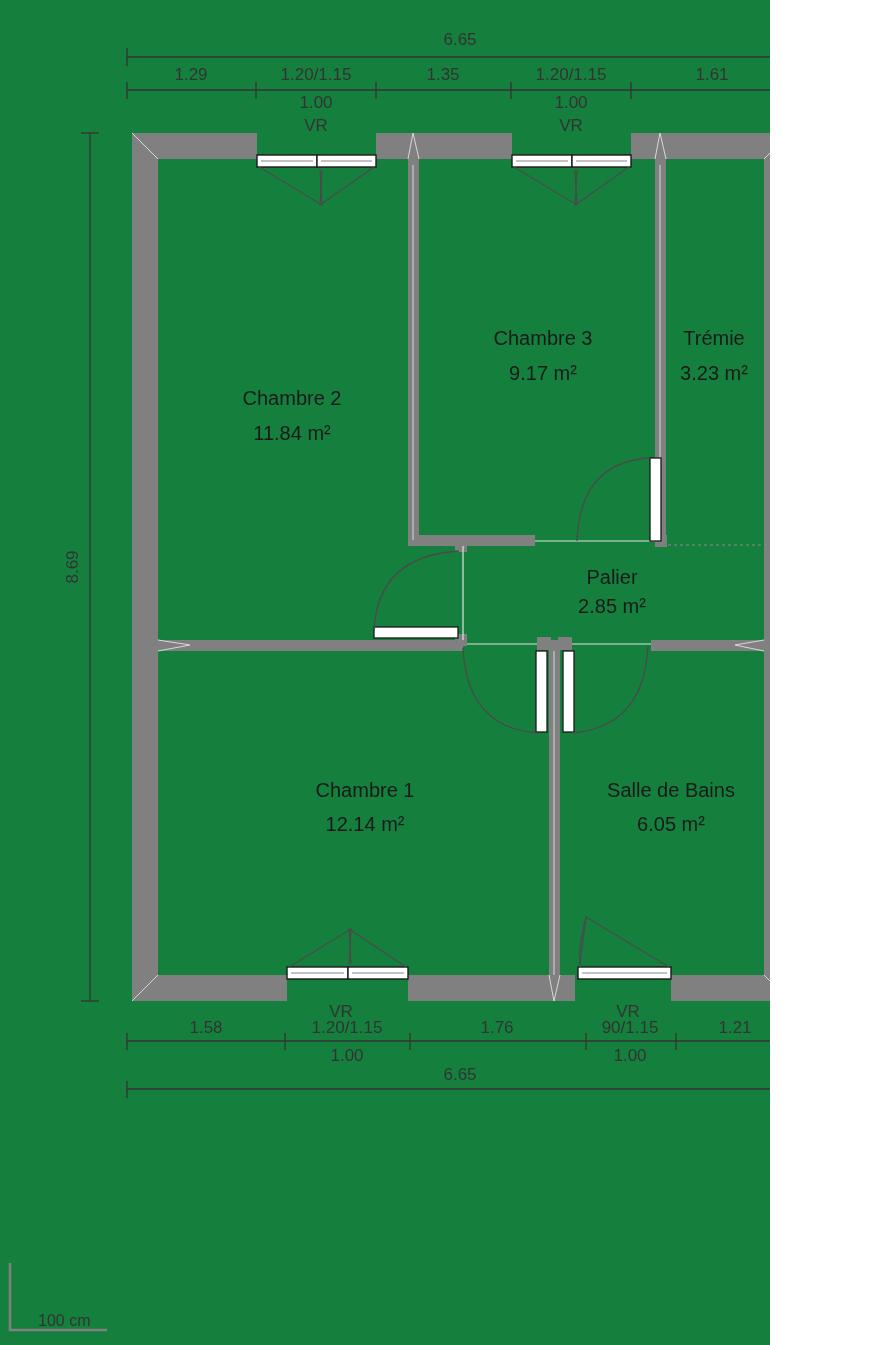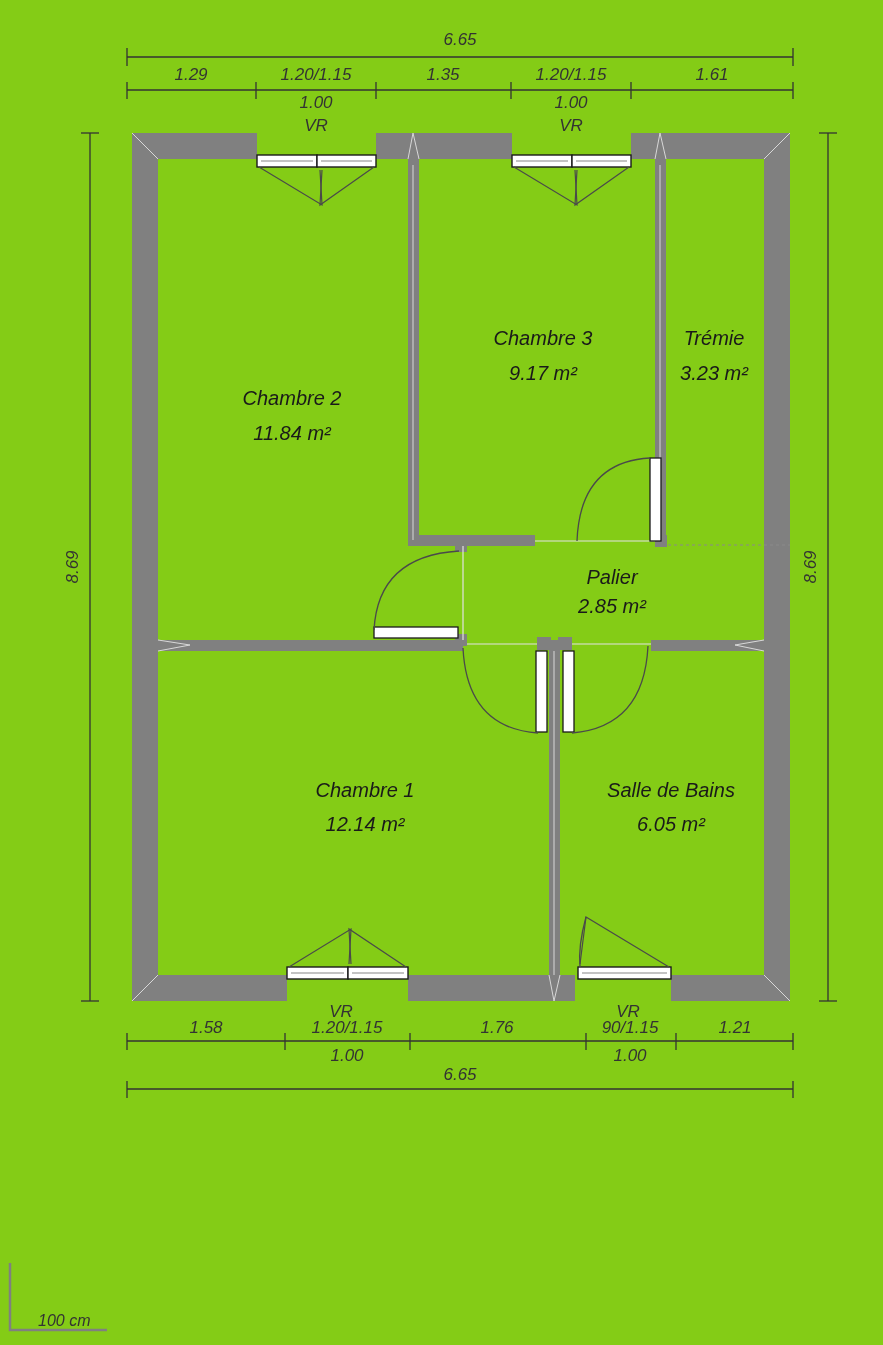--- a/index.html
+++ b/index.html
@@ -7,25 +7,24 @@
     margin: 0;
     padding: 0;
     background: #ffffff;
   }
   body {
     font-family: "Liberation Sans", sans-serif;
     color: #1a1a1a;
   }
   #plan-root {
     position: relative;
-    width: 883px;
+    width: 770px;
     height: 1345px;
-    background: #84cc16;
+    background: #15803d;
     overflow: hidden;
-    font-style: italic;
   }
   #plan-svg {
     position: absolute;
     left: 0;
     top: 0;
     width: 883px;
     height: 1345px;
   }
   .dim-text {
     font-family: "Liberation Sans", sans-serif;

